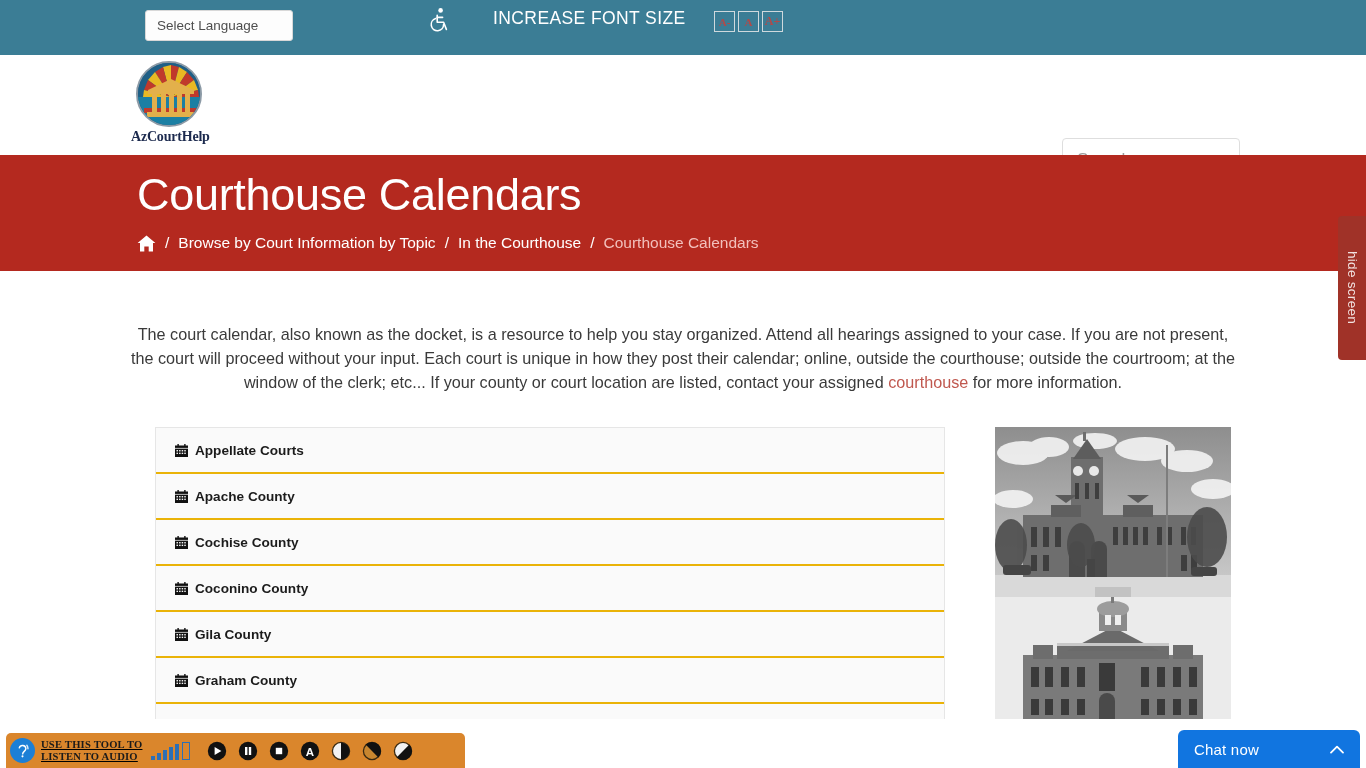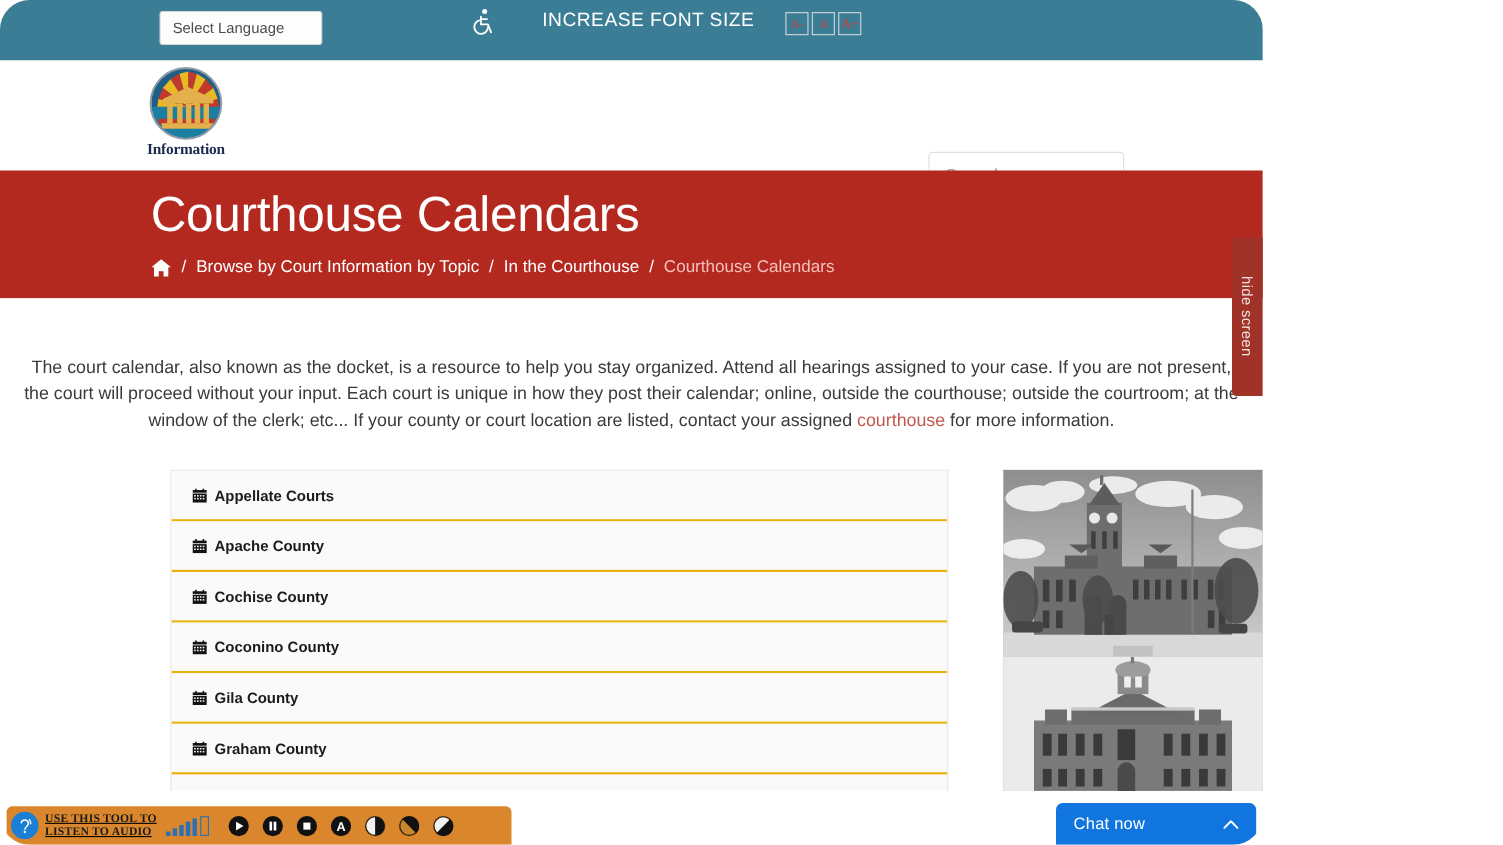--- a/index.html
+++ b/index.html
@@ -311,21 +311,21 @@
     justify-content: space-between;
     padding: 0 16px;
     color: #fff;
     cursor: pointer;
     z-index: 50;
   }
   .chat-label { font-size: 15px; letter-spacing: 0.2px; }
   .chevron-up {
     width: 14px; height: 9px;
   }
-  .viewport { position: relative; width: 1148px; height: 768px; overflow: hidden; border-radius: 27px; }
+  .viewport { position: relative; width: 1366px; height: 768px; overflow: hidden; }
 </style>
 </head>
 <body>
 
 <div class="viewport">
 
   <div class="topbar">
 
     <div class="lang-select">
       <span>Select Language</span>
@@ -374,21 +374,21 @@
             <rect x="10" y="27" width="46" height="4"></rect>
             <rect x="14" y="31" width="5" height="18"></rect>
             <rect x="23" y="31" width="5" height="18"></rect>
             <rect x="31" y="31" width="5" height="18"></rect>
             <rect x="39" y="31" width="5" height="18"></rect>
             <rect x="47" y="31" width="5" height="18"></rect>
             <rect x="9" y="49" width="48" height="5"></rect>
           </g>
         </svg>
       </div>
-      <div class="logo-text">Information</div>
+      <div class="logo-text">AzCourtHelp</div>
     </div>
 
 
     <input class="search-box" type="text" placeholder="Search ..." style="">
   </div>
 
   <div class="banner">
     <div class="page-title">Courthouse Calendars</div>
 
     <div class="breadcrumb">

